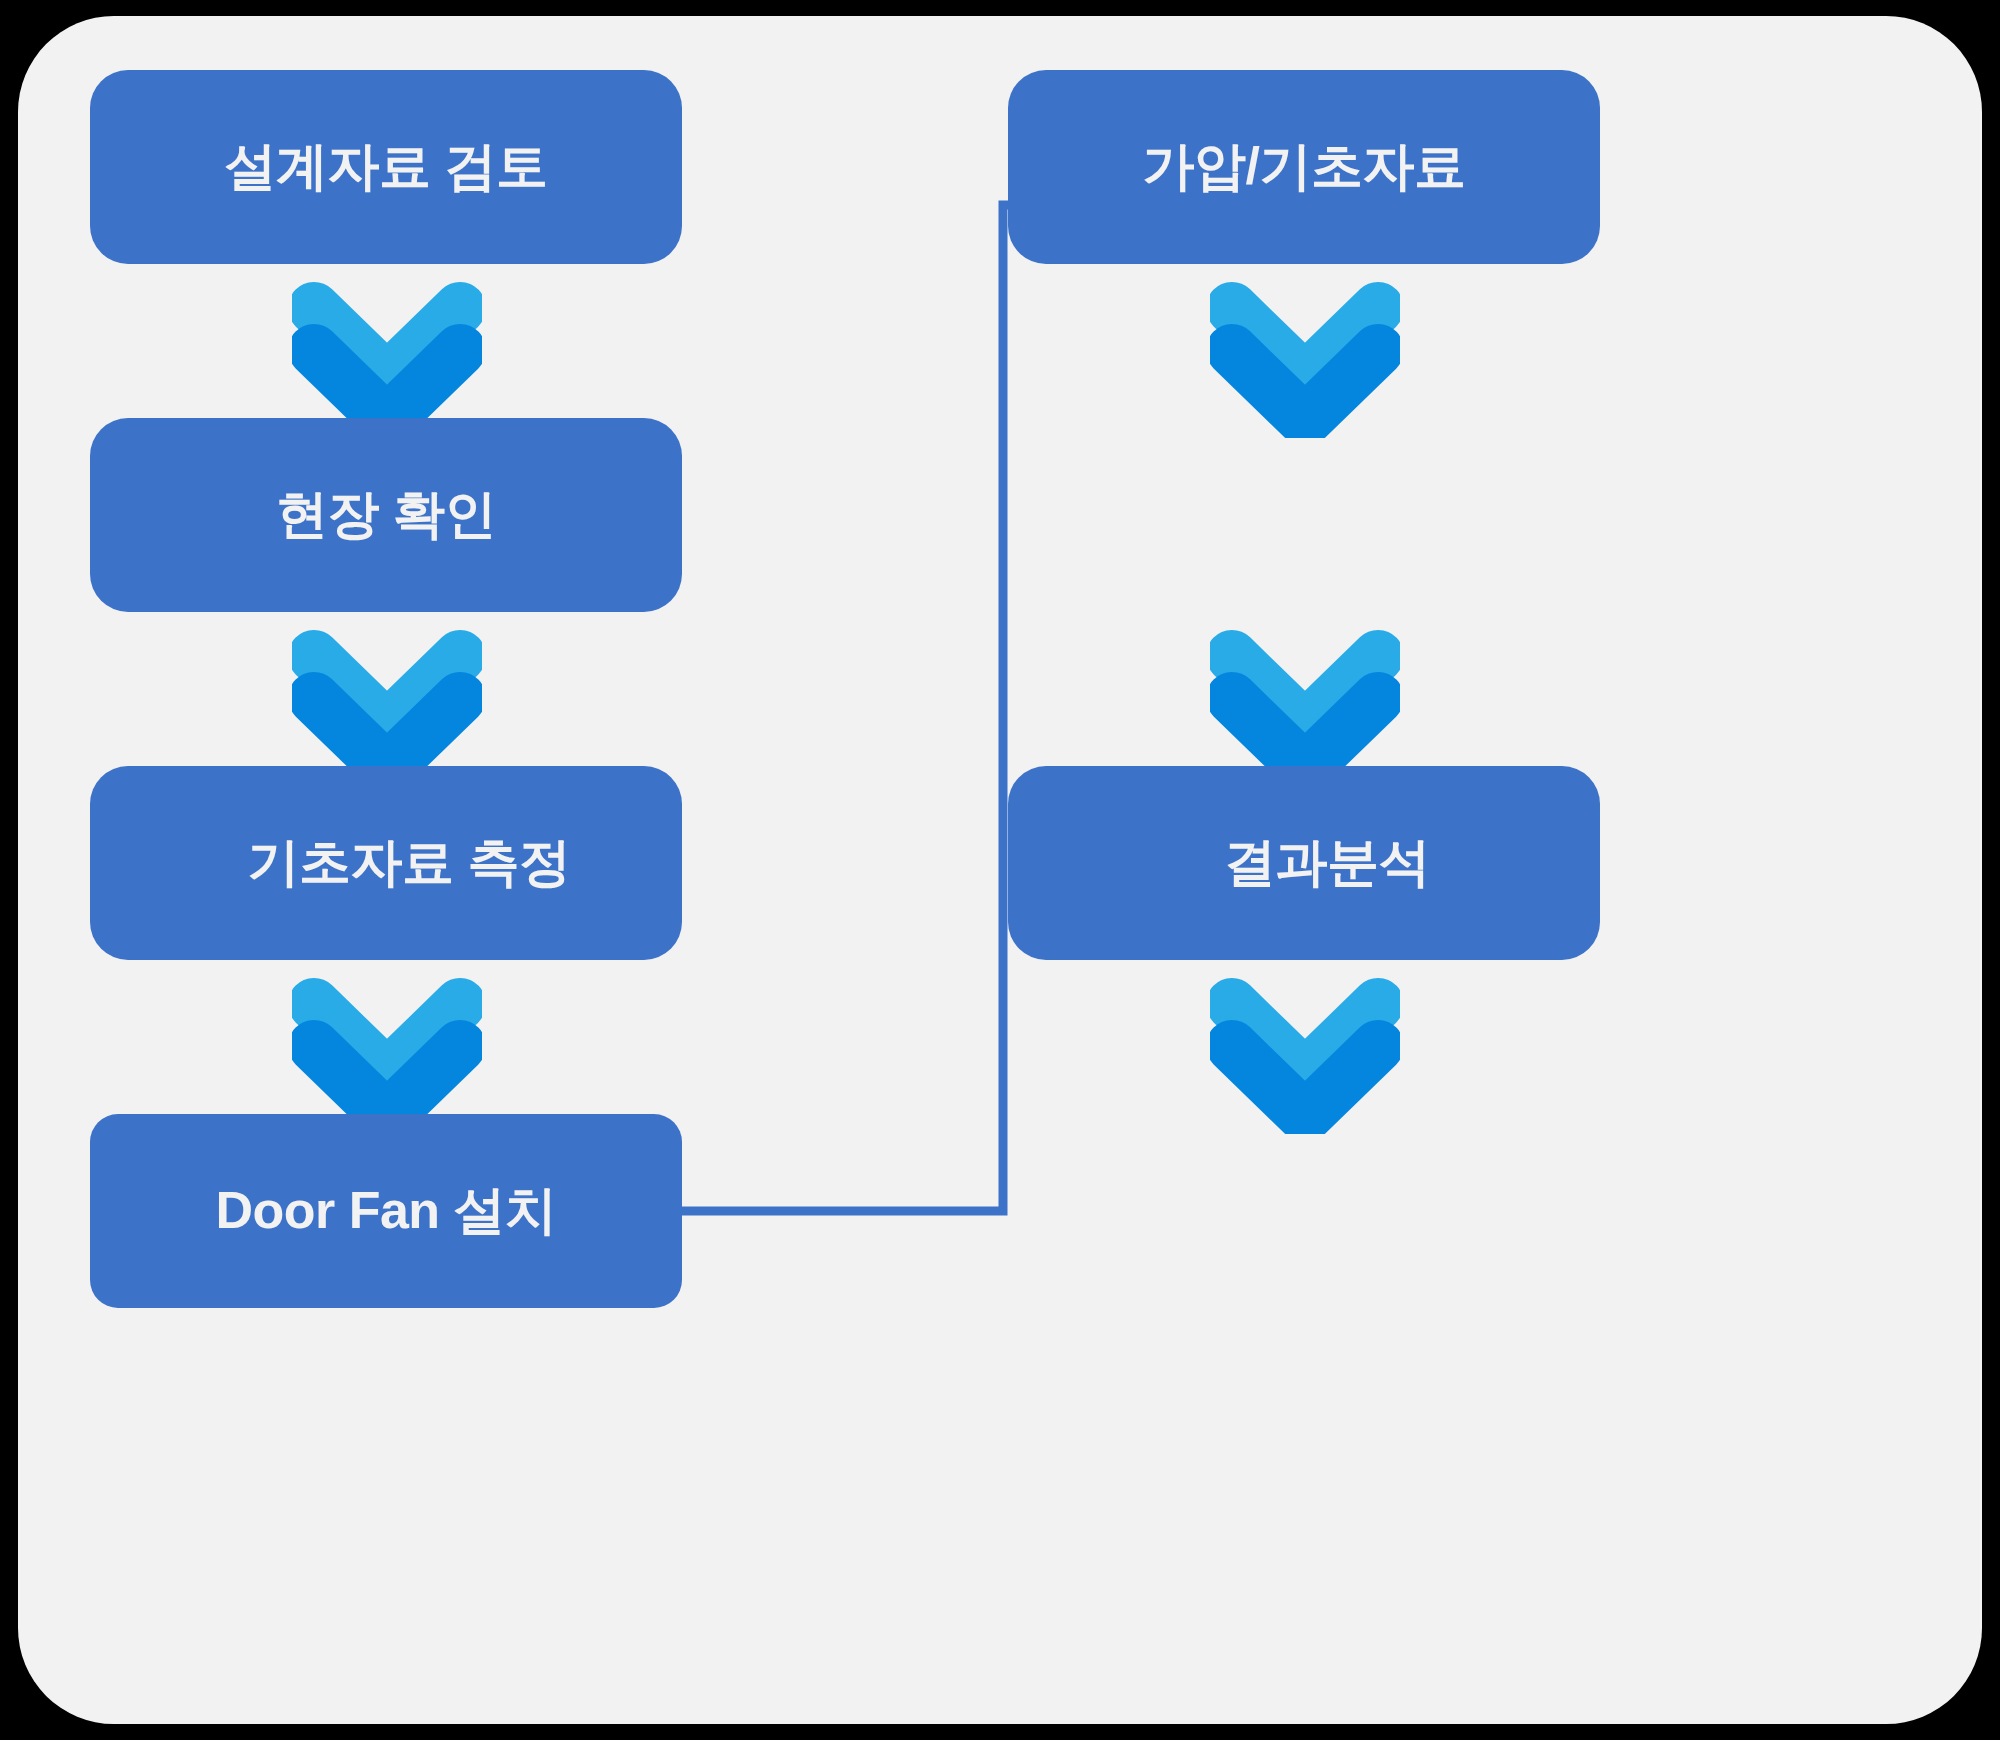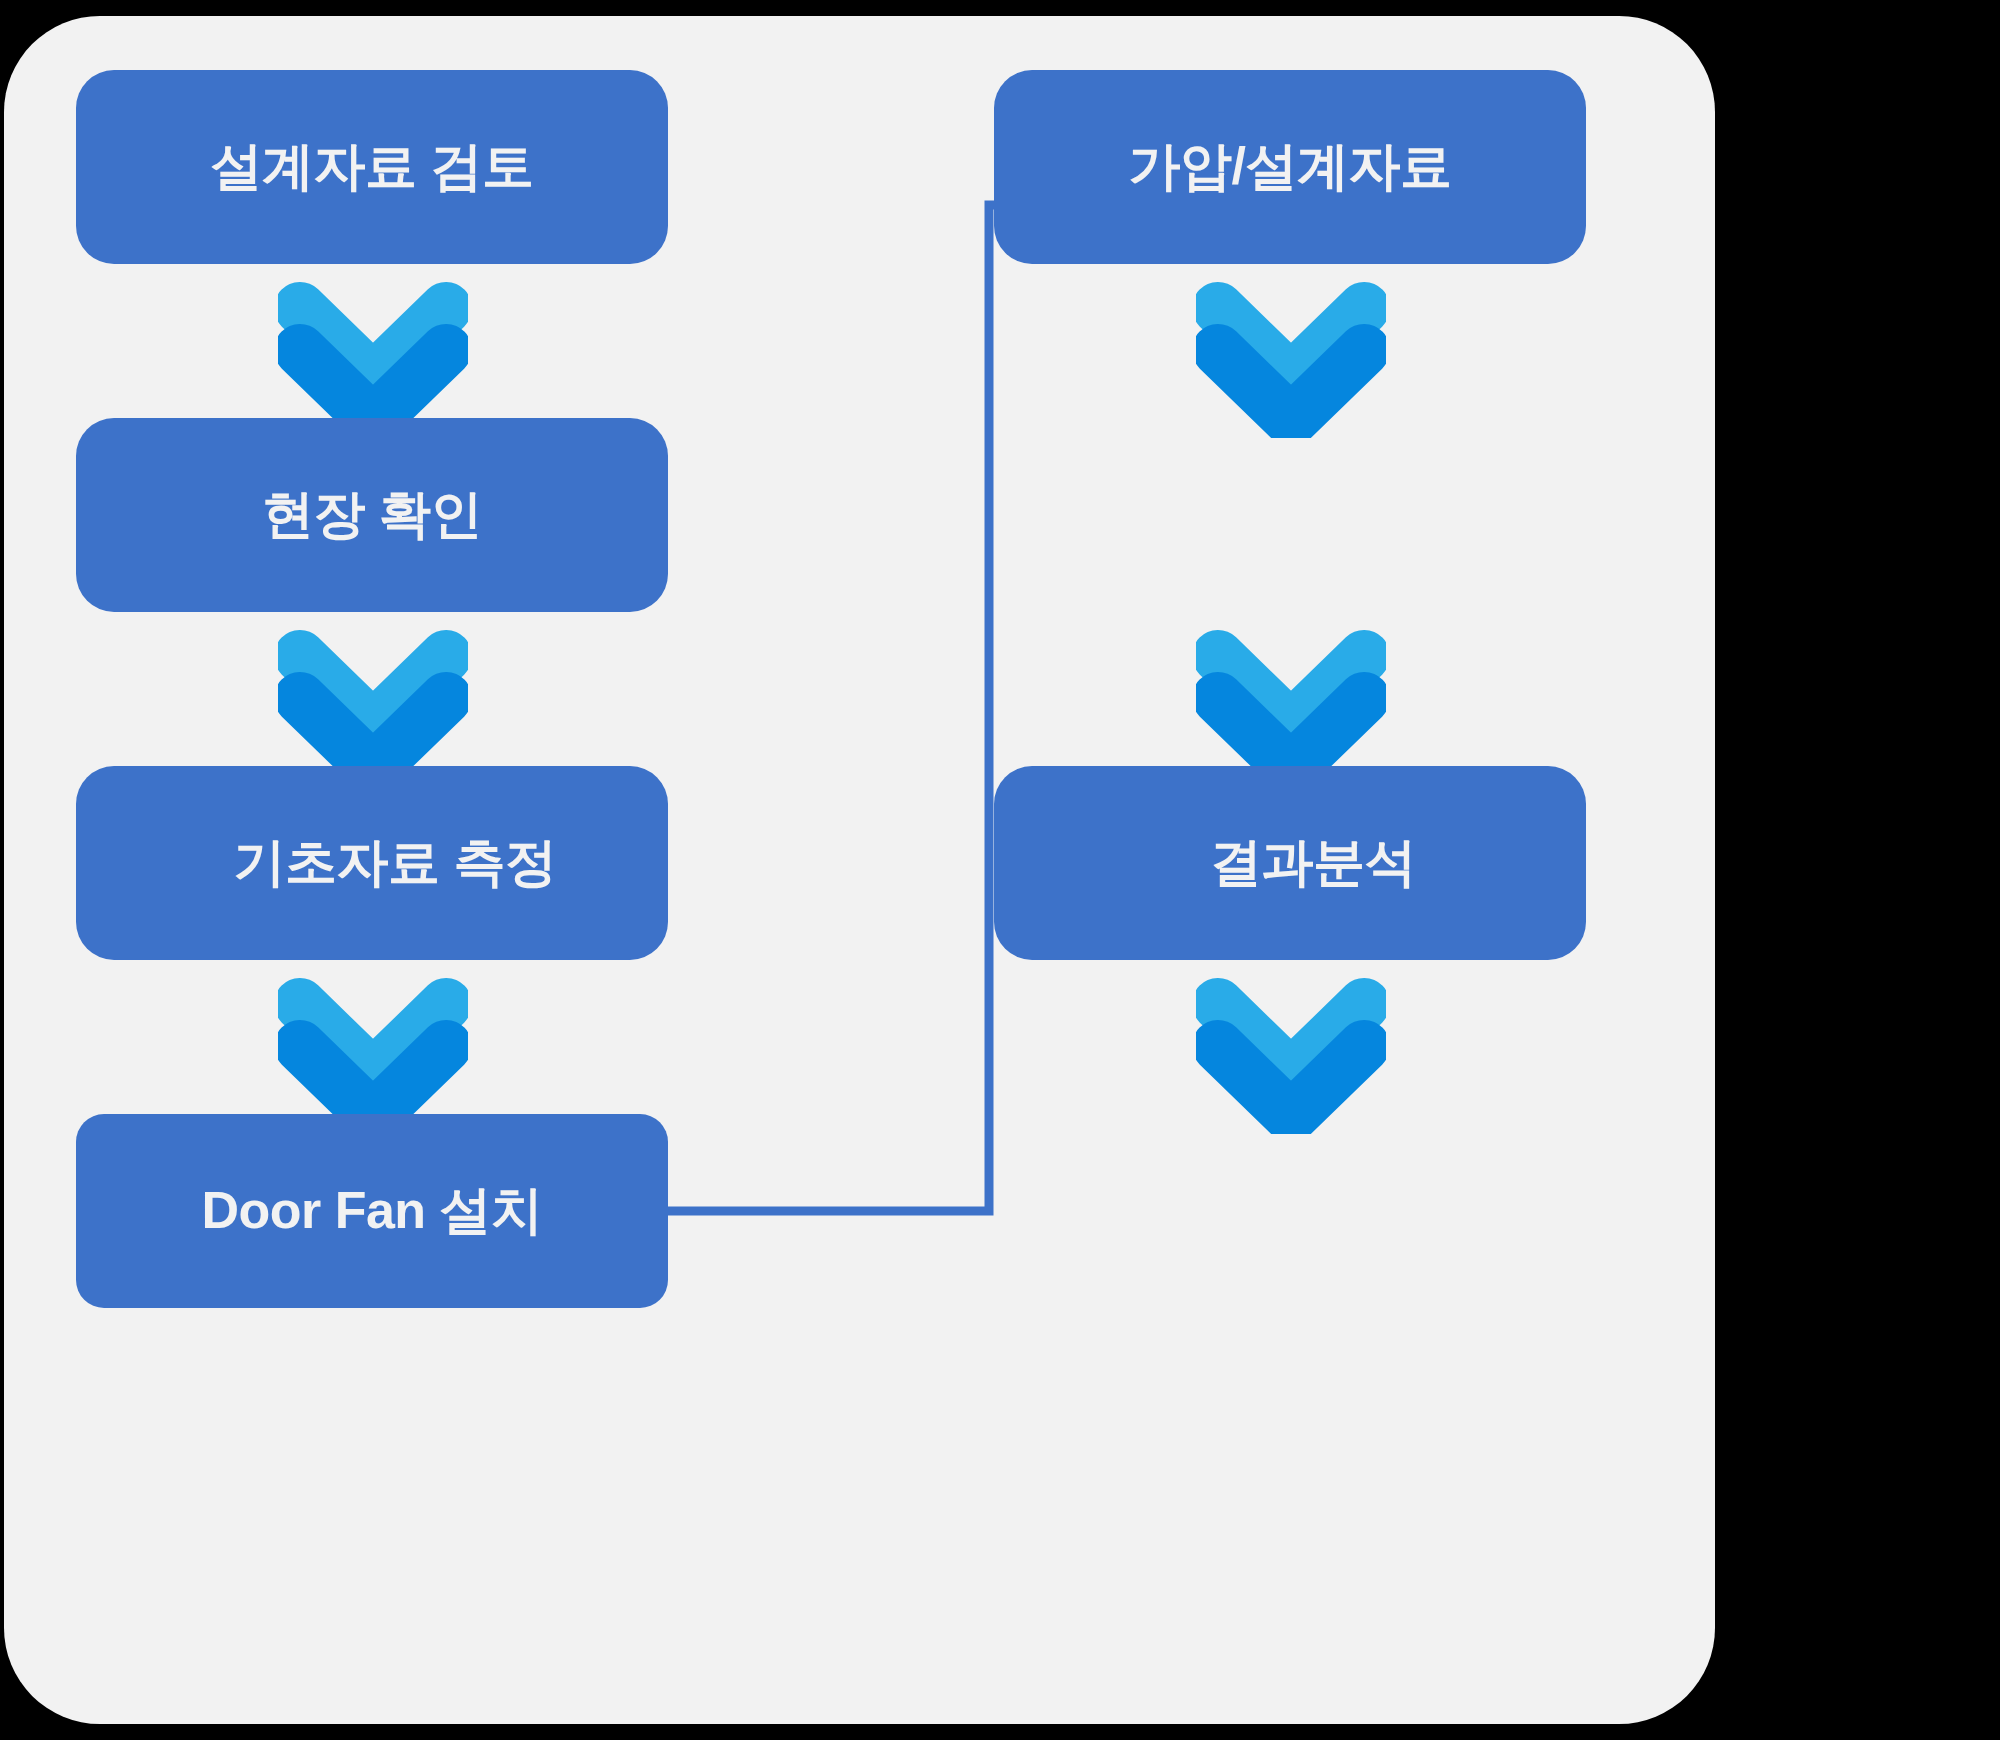--- a/index.html
+++ b/index.html
@@ -9,23 +9,23 @@
   }
   body {
     width: 2000px;
     height: 1740px;
     overflow: hidden;
     font-family: "Liberation Sans", "DejaVu Sans", sans-serif;
   }
 
   #canvas {
     position: absolute;
-    left: 4px;
+    left: 18px;
     top: 16px;
-    width: 1711px;
+    width: 1964px;
     height: 1708px;
     background: #F2F2F2;
     border-radius: 96px;
     overflow: hidden;
   }
 
   
   .node {
     position: absolute;
     background: #3D72C9;
@@ -113,21 +113,21 @@
       <path d="M22 30 L95 101 L168 30" fill="none" stroke="#29ABE8" stroke-width="52" stroke-linecap="round" stroke-linejoin="round"></path>
       <path d="M22 72 L95 143 L168 72" fill="none" stroke="#0586DE" stroke-width="52" stroke-linecap="round" stroke-linejoin="round"></path>
     </svg>
   </div>
 
   <div class="node col-left row-4">
     <span class="node-label">Door Fan 설치</span>
   </div>
 
   <div class="node col-right row-1">
-    <span class="node-label">가압/설계자료</span>
+    <span class="node-label">가압/기초자료</span>
   </div>
 
   <div class="chev" style="left:1192px; top:262px;">
     <svg viewBox="0 0 190 160" xmlns="http://www.w3.org/2000/svg">
       <path d="M22 30 L95 101 L168 30" fill="none" stroke="#29ABE8" stroke-width="52" stroke-linecap="round" stroke-linejoin="round"></path>
       <path d="M22 72 L95 143 L168 72" fill="none" stroke="#0586DE" stroke-width="52" stroke-linecap="round" stroke-linejoin="round"></path>
     </svg>
   </div>
 
 

